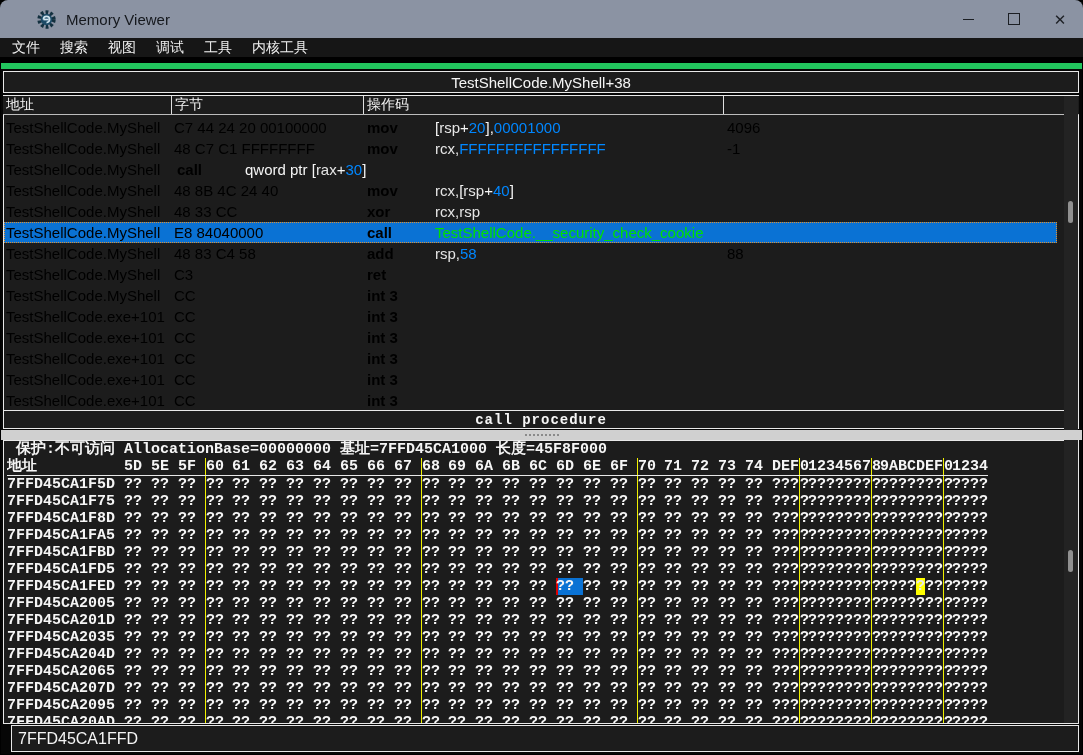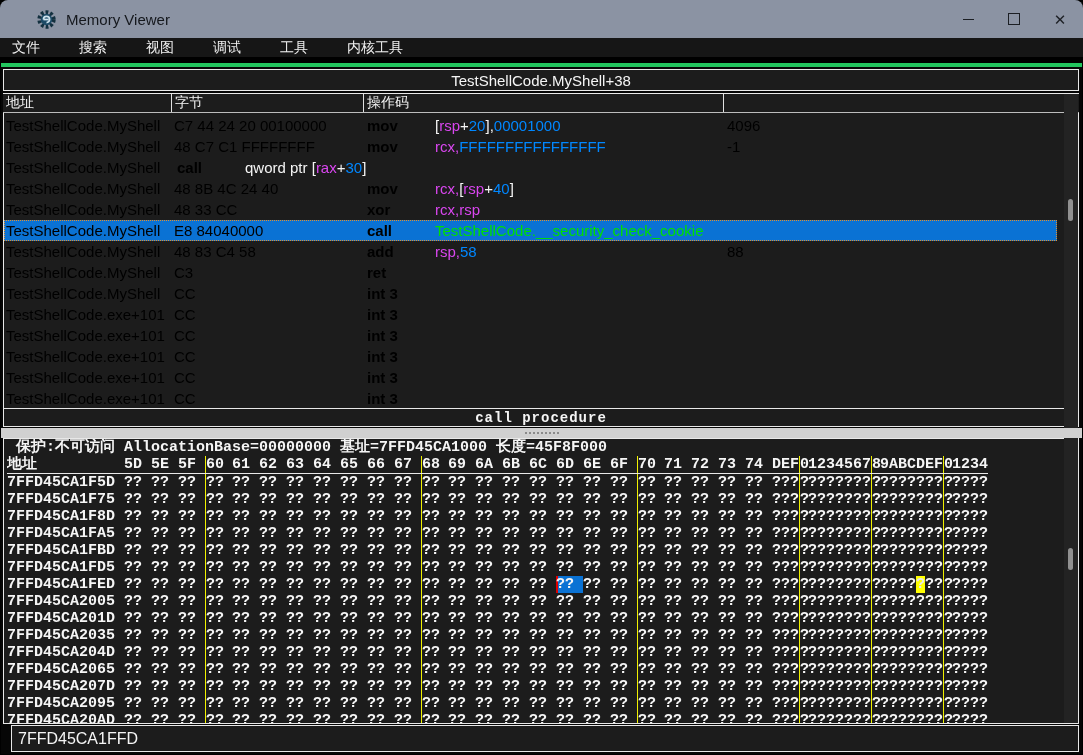--- a/index.html
+++ b/index.html
@@ -12,26 +12,26 @@
   .app-icon{width:21px;height:21px;margin-left:11px;flex:none;}
   .title-text{margin-left:9px;font-size:15px;}
   .tb-spacer{flex:1;}
   .tb-btn{width:46px;height:38px;display:flex;align-items:center;justify-content:center;cursor:default;}
   .glyph-min{width:11px;border-top:1.4px solid #1c1f24;}
   .glyph-max{width:10px;height:10px;border:1.4px solid #1c1f24;}
   .glyph-close{font-size:15px;line-height:1;color:#1c1f24;}
 
   
   .menubar{position:absolute;top:38px;left:0;right:0;height:19px;background:#161616;
-    display:flex;align-items:center;color:#f0f0f0;font-size:14px;padding-left:2px;gap:19px;}
+    display:flex;align-items:center;color:#f0f0f0;font-size:14px;padding-left:2px;}
   .menu-item{padding:0 10px;height:100%;display:flex;align-items:center;}
 
   
   .main{position:absolute;top:63px;left:1px;right:1px;bottom:1px;background:#060606;
-    border-top:4px solid #22c55e;}
+    border-top:6px solid #22c55e;}
   .panel{background:#1c1c1c;border:1px solid #e8e8e8;box-sizing:border-box;color:#f5f5f5;}
 
   .band{position:absolute;top:2px;left:2px;right:3px;height:22px;
     display:flex;align-items:center;justify-content:center;font-size:15px;}
 
   .dheader{position:absolute;top:26px;left:2px;right:3px;height:20px;background:#1c1c1c;
     border-top:1px solid #e8e8e8;border-bottom:1px solid #bdbdbd;box-sizing:border-box;
     display:flex;font-size:14px;color:#f5f5f5;}
   .hc{box-sizing:border-box;padding-left:3px;overflow:hidden;white-space:nowrap;}
   .hc+.hc{border-left:1px solid #e0e0e0;}
@@ -44,21 +44,21 @@
   .drows{position:absolute;top:46px;left:2px;right:3px;height:296px;background:#1c1c1c;
     border-left:1px solid #e8e8e8;border-right:1px solid #e8e8e8;box-sizing:border-box;
     padding-top:2px;overflow:hidden;font-size:15px;}
   .drow{height:21px;line-height:21px;display:flex;white-space:nowrap;margin-right:21px;}
   .drow.sel{background:#0a72d4;outline:1px dotted #e09030;outline-offset:-1px;}
   .ca{width:168px;flex:none;overflow:hidden;padding-left:2px;}
   .cb{width:190px;flex:none;overflow:hidden;}
   .cop{width:360px;flex:none;display:flex;overflow:hidden;}
   .mn{width:68px;flex:none;font-weight:bold;padding-left:3px;}
   .cc{flex:1;overflow:hidden;padding-left:3px;}
-  .seg-w{color:#f5f5f5;} .seg-r{color:#d946ef;} .seg-b{color:#0087ff;} .seg-g{color:#00e000;}
+  .seg-w{color:#f5f5f5;} .seg-r{color:#e5e5e5;} .seg-b{color:#0087ff;} .seg-g{color:#00e000;}
 
   .dstatus{position:absolute;top:341px;left:2px;right:3px;height:19px;
     display:flex;align-items:center;justify-content:center;
     font-family:"Liberation Mono",monospace;font-size:14px;font-weight:bold;letter-spacing:1px;}
 
   .splitter{position:absolute;top:361px;left:0;right:0;height:10px;background:#d0d0d0;}
   .grip{position:absolute;left:50%;top:4px;width:34px;margin-left:-17px;border-top:2px dotted #8a8a8a;}
 
   
   .hexpanel{position:absolute;top:371px;left:2px;right:3px;bottom:30px;

